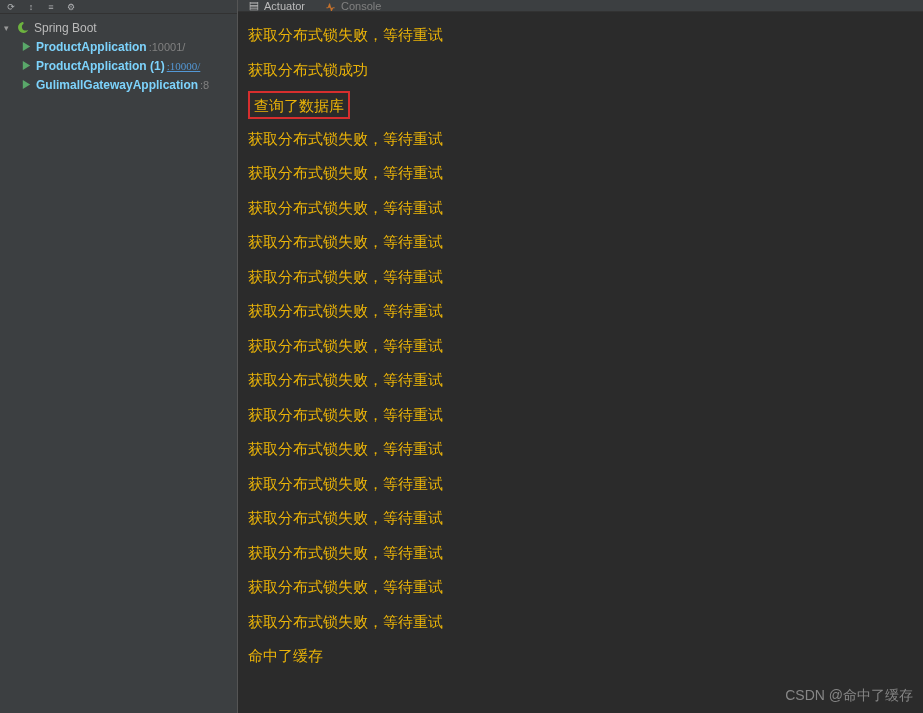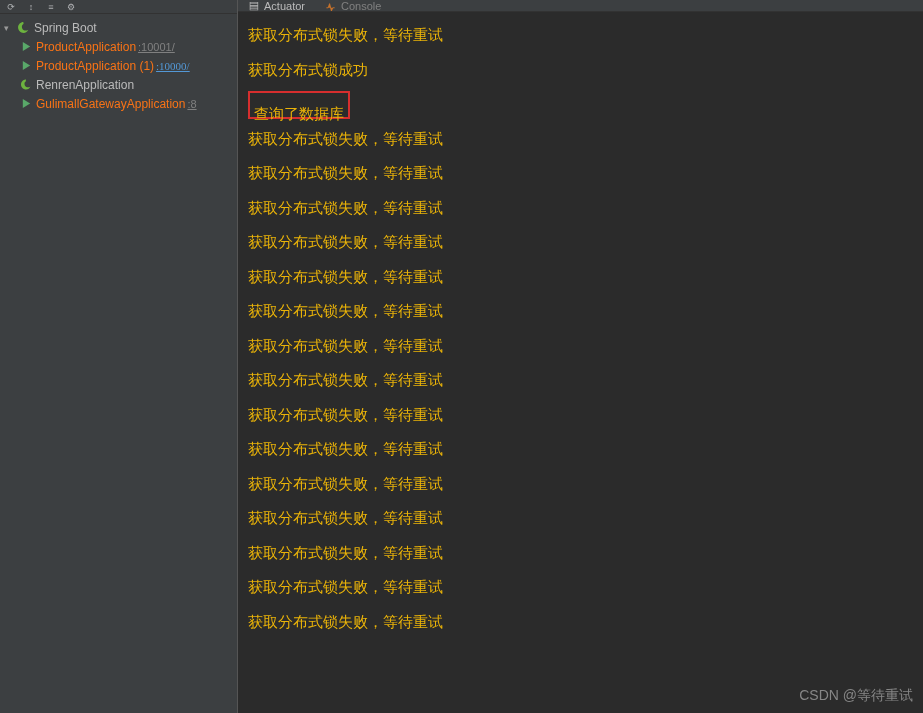--- a/index.html
+++ b/index.html
@@ -79,39 +79,38 @@
     }
     .run-icon {
       width: 12px;
       height: 12px;
       display: inline-flex;
       align-items: center;
       justify-content: center;
       margin-right: 4px;
     }
     .bold-label {
-      font-weight: normal;
-      color: #f97316;
+      font-weight: bold;
+      color: #7dd3fc;
     }
     .normal-label {
       color: #bbbbbb;
       text-align: center;
     }
     .port {
       font-size: 11px;
       margin-left: 2px;
     }
     .port-link {
       color: #5398d6;
       text-decoration: underline;
       font-family: Liberation Serif, serif;
     }
     .port-gray {
       color: #808080;
-      text-decoration: underline;
     }
     .content-area {
       flex: 1;
       display: flex;
       flex-direction: column;
       background: #2b2b2b;
     }
     .tabs {
       height: 12px;
       display: flex;
@@ -149,21 +148,21 @@
       overflow: hidden;
     }
     .console-line {
       height: 34.5px;
       display: flex;
       align-items: center;
     }
     .highlight-box {
       border: 2px solid #d62e2e;
       display: inline-block;
-      padding: 8px 4px;
+      padding: 0 4px;
       height: 28px;
       line-height: 26px;
       margin-top: 2px;
     }
     .watermark {
       position: absolute;
       bottom: 8px;
       right: 10px;
       font-size: 14px;
       color: #969696;
@@ -205,28 +204,20 @@
             <span class="run-icon">
               <svg width="11" height="11" viewBox="0 0 12 12">
                 <path fill="#59a869" d="M2 1 L10 6 L2 11 Z"></path>
               </svg>
             </span>
             <span class="bold-label">ProductApplication (1)</span>
             <span class="port port-link"> :10000/</span>
           </div>
           <div class="tree-node child">
             <span class="run-icon">
-              <svg width="13" height="13" viewBox="0 0 24 24">
-                <path fill="#6db33f" d="M12 2C6.5 2 2 6.5 2 12s4.5 10 10 10c4 0 7.5-2.5 9-6-2 1.5-4.5 2-7 1.5-3-1-5-3.5-5-7 0-2.5 1.5-4.5 3.5-5.5C11 4.5 12 2 12 2z"></path>
-              </svg>
-            </span>
-            <span class="normal-label">RenrenApplication</span>
-          </div>
-          <div class="tree-node child">
-            <span class="run-icon">
               <svg width="11" height="11" viewBox="0 0 12 12">
                 <path fill="#59a869" d="M2 1 L10 6 L2 11 Z"></path>
               </svg>
             </span>
             <span class="bold-label">GulimallGatewayApplication</span>
             <span class="port port-gray"> :8</span>
           </div>
         </div>
     </div>
   </div>
@@ -260,17 +251,18 @@
         <div class="console-line">获取分布式锁失败，等待重试</div>
         <div class="console-line">获取分布式锁失败，等待重试</div>
         <div class="console-line">获取分布式锁失败，等待重试</div>
         <div class="console-line">获取分布式锁失败，等待重试</div>
         <div class="console-line">获取分布式锁失败，等待重试</div>
         <div class="console-line">获取分布式锁失败，等待重试</div>
         <div class="console-line">获取分布式锁失败，等待重试</div>
         <div class="console-line">获取分布式锁失败，等待重试</div>
         <div class="console-line">获取分布式锁失败，等待重试</div>
         <div class="console-line">获取分布式锁失败，等待重试</div>
+        <div class="console-line">命中了缓存</div>
       </div>
   </div>
 </div>
 
-<div class="watermark">CSDN @等待重试</div>
+<div class="watermark">CSDN @命中了缓存</div>
 
 </body></html>

